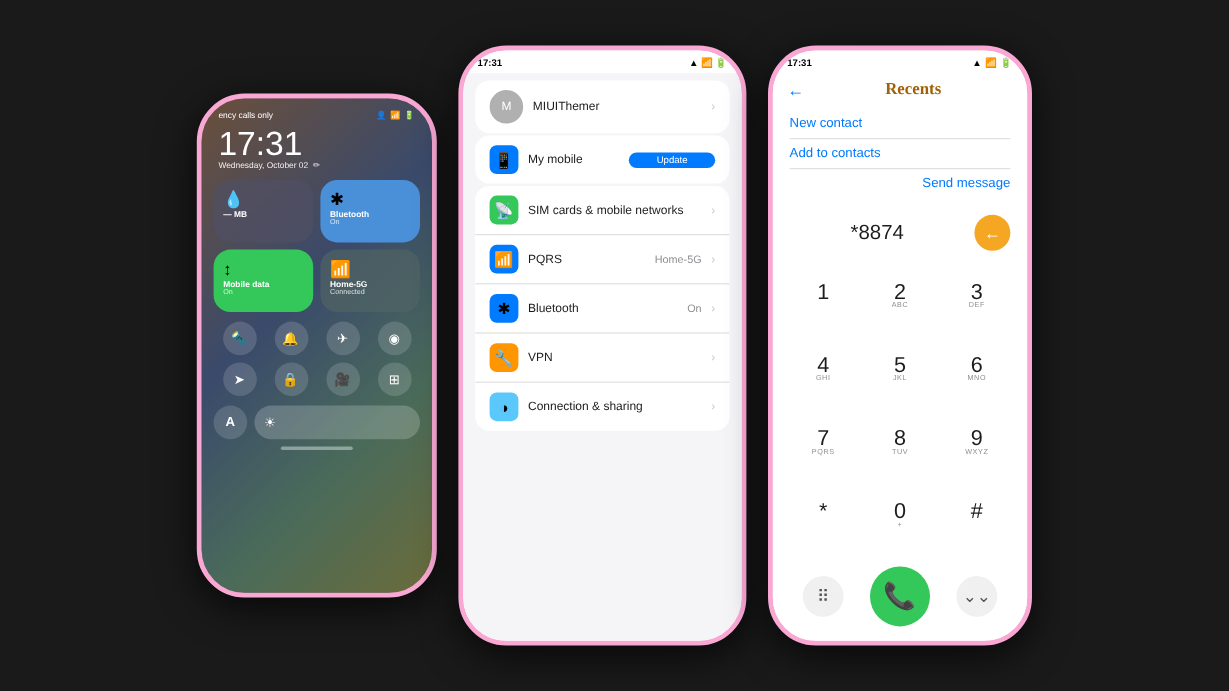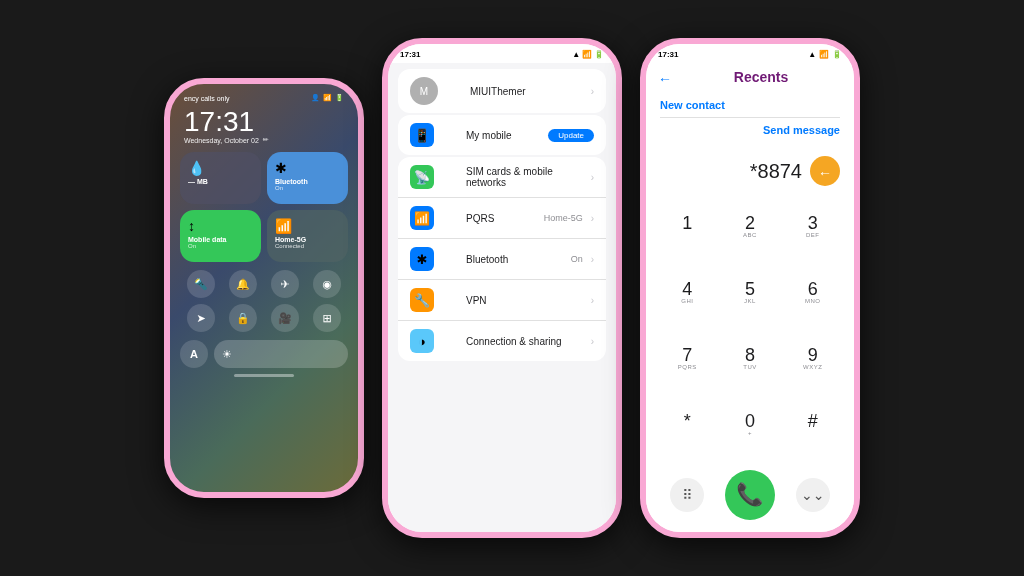--- a/index.html
+++ b/index.html
@@ -14,21 +14,21 @@
       font-family: 'Segoe UI', Arial, sans-serif;
       overflow: hidden;
     }
 
     
     .phone {
       border-radius: 40px;
       overflow: hidden;
       position: relative;
       box-shadow: 0 8px 32px rgba(0,0,0,0.7);
-      border: 6px solid #f9a8d4;
+      border: 4px solid #f9a8d4;
     }
 
     
     .phone1 {
       width: 200px;
       height: 420px;
       background: linear-gradient(135deg, #6b4f3a 0%, #3a4a6b 40%, #4a6b5a 70%, #6b6b3a 100%);
     }
 
     .phone1-screen {
@@ -253,21 +253,21 @@
       width: 24px;
       height: 24px;
       border-radius: 6px;
       display: flex;
       align-items: center;
       justify-content: center;
       font-size: 13px;
       flex-shrink: 0;
     }
 
-    .row-content { flex: 1; margin-left: 24px; }
+    .row-content { flex: 1; }
     .row-label { font-size: 10px; color: #1c1c1e; font-weight: 500; }
     .row-sublabel { font-size: 8px; color: #8e8e93; margin-top: 1px; }
     .row-value { font-size: 9px; color: #8e8e93; }
     .row-chevron { font-size: 10px; color: #c7c7cc; }
 
     .avatar-circle {
       width: 28px;
       height: 28px;
       border-radius: 50%;
       background: #b0b0b0;
@@ -276,21 +276,21 @@
       justify-content: center;
       font-size: 10px;
       color: white;
       flex-shrink: 0;
     }
 
     .update-badge {
       background: #007aff;
       color: white;
       font-size: 8px;
-      padding: 2px 10px;
+      padding: 2px 23px;
       border-radius: 8px;
     }
 
     
     .phone3 {
       width: 220px;
       height: 500px;
       background: white;
     }
 
@@ -311,25 +311,24 @@
     }
 
     .p3-header {
       display: flex;
       align-items: center;
       padding: 6px 12px 4px;
       gap: 8px;
     }
 
     .back-btn { font-size: 14px; color: #007aff; cursor: pointer; }
-    .header-title { flex: 1; text-align: center; font-size: 14px; font-weight: 600; color: #701a75; }
+    .header-title { flex: 1; text-align: center; font-size: 14px; font-weight: 600; color: #a16207; font-family: Liberation Serif, serif; }
 
     .recents-links {
       padding: 4px 14px;
-      font-weight: bold;
     }
 
     .recent-link {
       color: #007aff;
       font-size: 11px;
       padding: 6px 0;
       border-bottom: 0.5px solid #e0e0e0;
       cursor: pointer;
     }
 
@@ -338,25 +337,25 @@
     .dialer-number-display {
       display: flex;
       align-items: center;
       justify-content: center;
       padding: 10px 14px 4px;
       gap: 8px;
       position: relative;
     }
 
     .dialed-number {
-      font-size: 20px;
+      font-size: 17px;
       font-weight: 300;
       color: #1c1c1e;
       flex: 1;
-      text-align: right;
+      text-align: center;
     }
 
     .backspace-btn {
       width: 30px;
       height: 30px;
       border-radius: 50%;
       background: #f5a623;
       display: flex;
       align-items: center;
       justify-content: center;
@@ -601,20 +600,21 @@
       </div>
     </div>
 
     <div class="p3-header">
       <span class="back-btn">←</span>
       <span class="header-title">Recents</span>
     </div>
 
     <div class="recents-links">
       <div class="recent-link">New contact</div>
+      <div class="recent-link">Add to contacts</div>
       <div class="recent-link">Send message</div>
     </div>
 
     <div class="dialer-number-display">
       <div class="dialed-number">*8874</div>
       <div class="backspace-btn">←</div>
     </div>
 
     <div class="keypad">
       <div class="key-cell">

